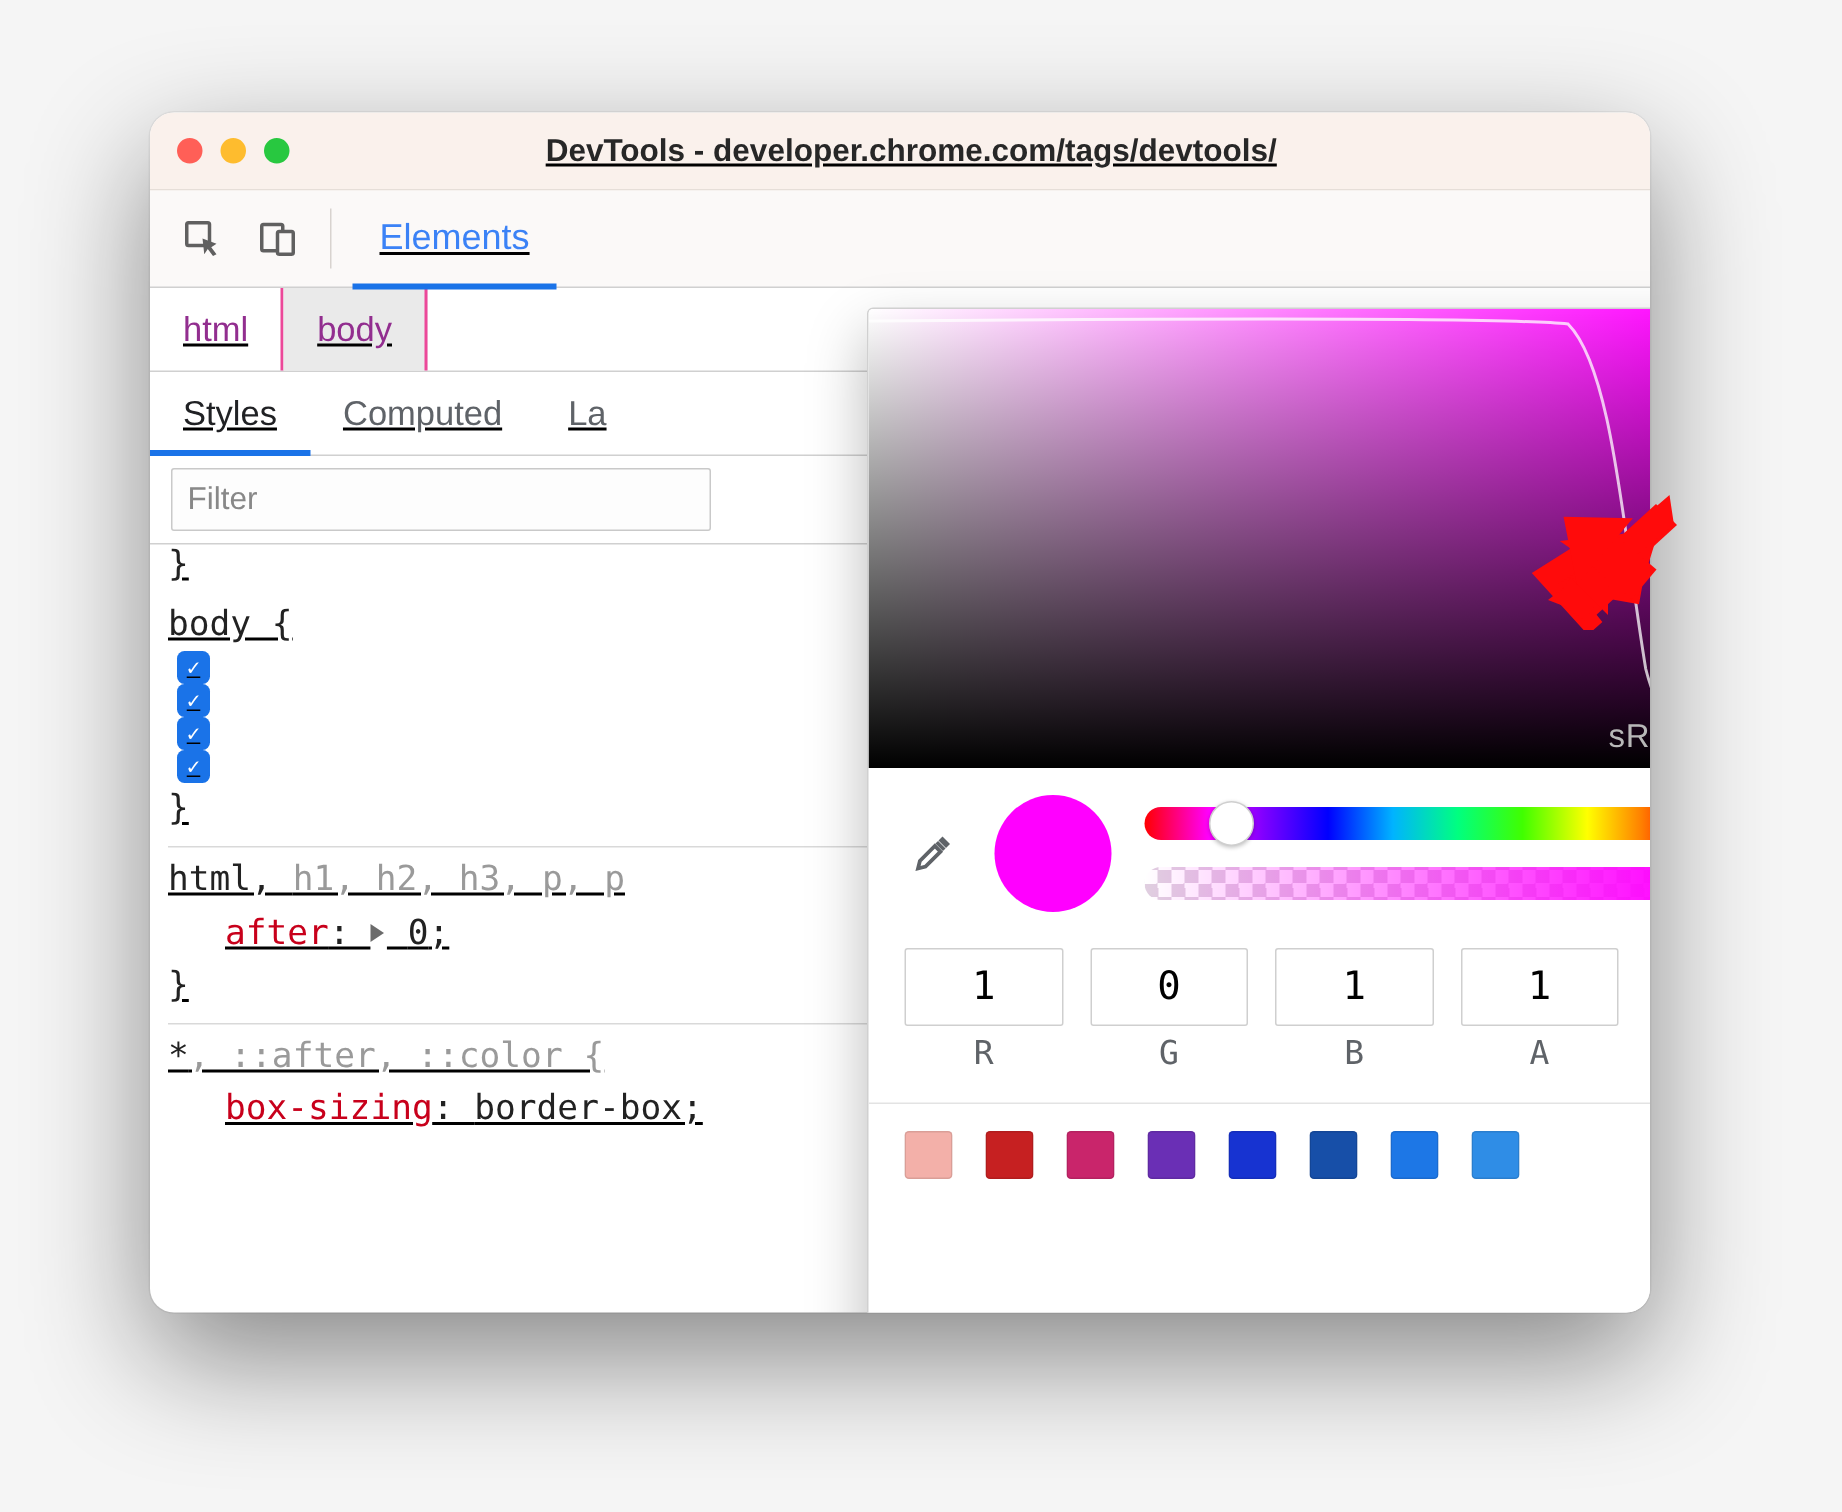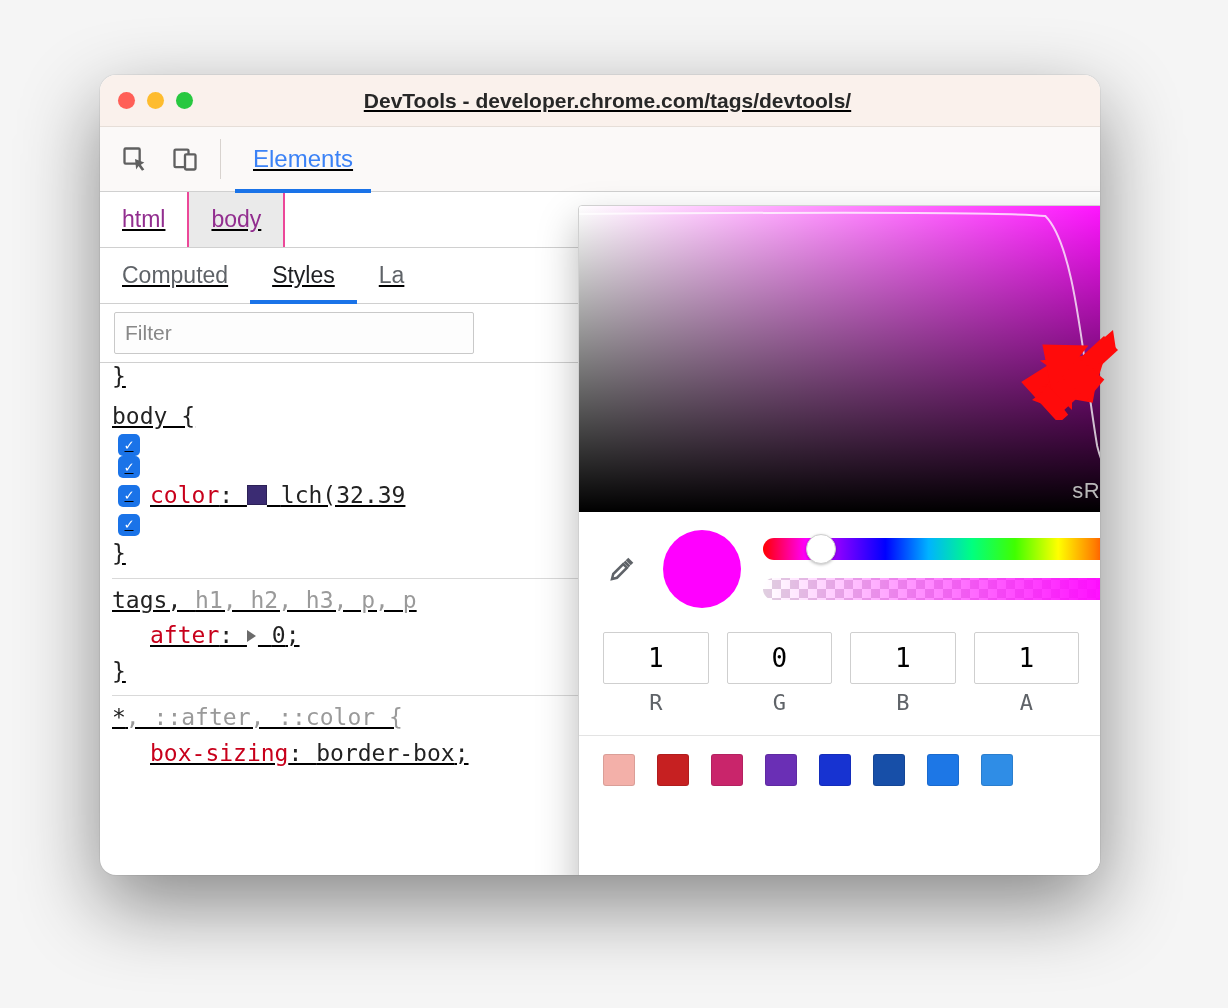--- a/index.html
+++ b/index.html
@@ -232,22 +232,22 @@
     <div class="tb-sep"></div>
     <div class="tab active">Elements</div>
   </div>
 
   <div class="breadcrumb">
     <div class="crumb">html</div>
     <div class="crumb active">body</div>
   </div>
 
   <div class="subtabs">
+    <div class="subtab active">Styles</div>
     <div class="subtab">Computed</div>
-    <div class="subtab active">Styles</div>
     <div class="subtab">La</div>
   </div>
 
   <div class="filter">
     <input type="text" placeholder="Filter" style="">
   </div>
 
   <div class="code-area">
     <div class="brace-close">}</div>
 
@@ -257,37 +257,32 @@
       <div class="decl">
         <span class="chk">✓</span>
       </div>
 
       <div class="decl">
         <span class="chk">✓</span>
       </div>
 
       <div class="decl">
         <span class="chk">✓</span>
-        <span>
-          <span class="prop">color</span>:
-          <span class="swatch" style="background:#3b2c73"></span>
-          <span class="val">lch(32.39 </span>
-        </span>
       </div>
 
       <div class="decl">
         <span class="chk">✓</span>
       </div>
 
       <div class="sel">}</div>
     </div>
 
     <div class="rule">
       <div>
-        <span class="sel">tags, </span><span class="sel-dim">h1, h2, h3, p, p</span>
+        <span class="sel">html, </span><span class="sel-dim">h1, h2, h3, p, p</span>
       </div>
       <div class="decl" style="padding-left:38px">
         <span>
           <span class="prop">after</span>:
           <span class="tri"></span>
           <span class="val">0</span>;
         </span>
       </div>
       <div class="sel">}</div>
     </div>

